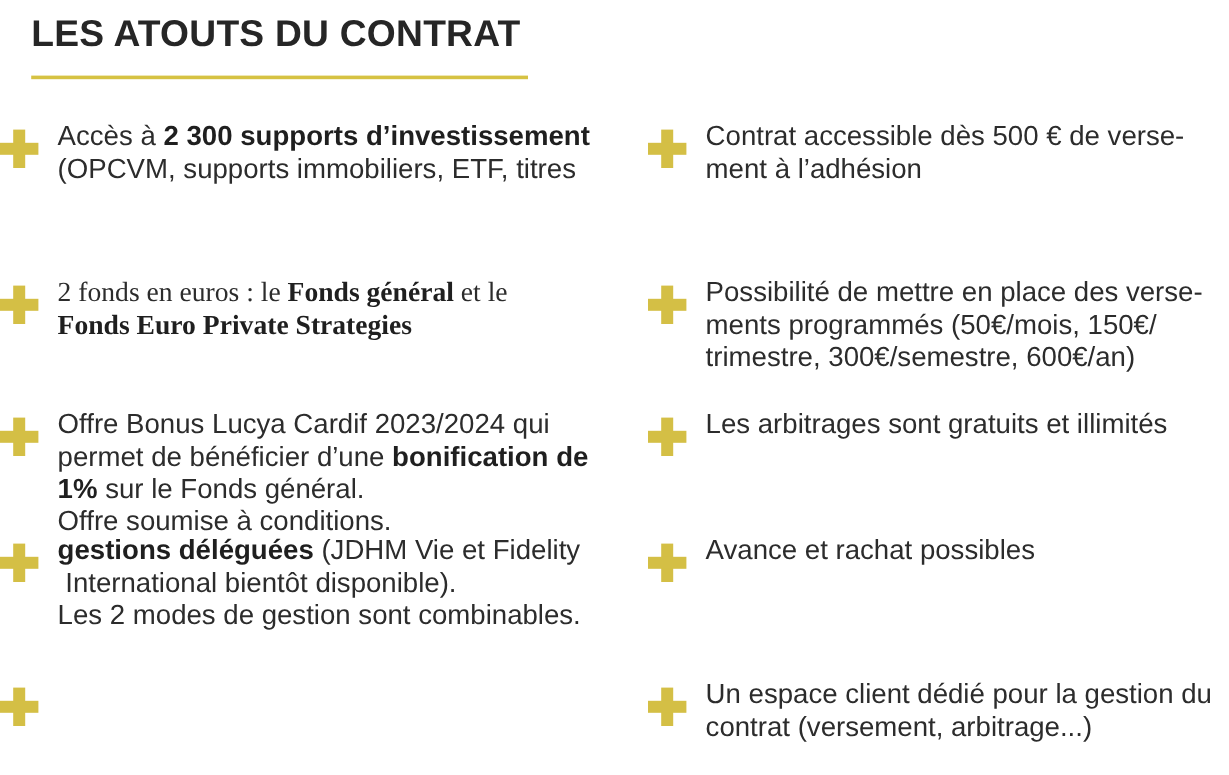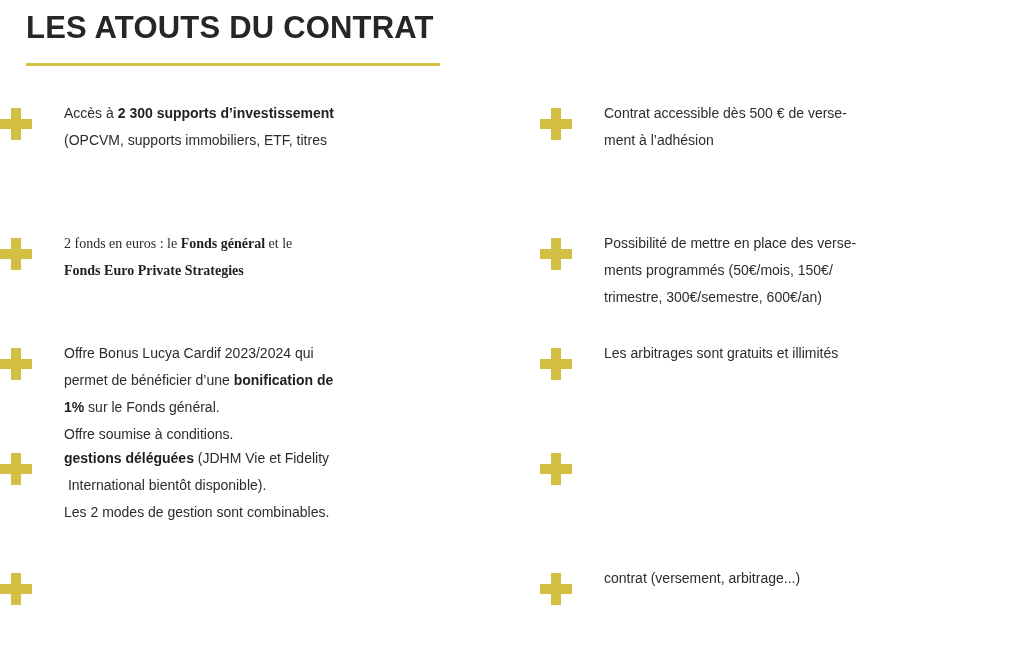--- a/index.html
+++ b/index.html
@@ -98,22 +98,22 @@
   }
   .plus-icon::after {
     left: 0;
     top: 11px;
     width: 32px;
     height: 10px;
   }
 
   .bullet-text {
     flex: 1 1 auto;
-    margin-left: 32px;
-    font-size: 14px;
+    margin-left: 16px;
+    font-size: 23px;
     line-height: 27px;
     color: #2c2c2c;
     font-weight: normal;
   }
   .bullet-text b {
     font-weight: bold;
     color: #1f1f1f;
   }
   .bullet-text .ln {
     display: block;
@@ -204,26 +204,30 @@
           <div class="bullet">
             <span class="plus-icon"></span>
             <div class="bullet-text">
               <span class="ln"><span>Les arbitrages sont gratuits et illimités</span></span>
             </div>
           </div>
         </div>
         <div class="slot" style="top: 345px;">
           <div class="bullet">
             <span class="plus-icon"></span>
+            <div class="bullet-text">
+              <span class="ln"><span>Avance et rachat possibles</span></span>
+            </div>
           </div>
         </div>
         <div class="slot" style="top: 465px;">
           <div class="bullet">
             <span class="plus-icon"></span>
             <div class="bullet-text">
+              <span class="ln"><span>Un espace client dédié pour la gestion du</span></span>
               <span class="ln"><span>contrat (versement, arbitrage...)</span></span>
             </div>
           </div>
         </div>
       </div>
   </div>
 
 </div>
 
 </body></html>

